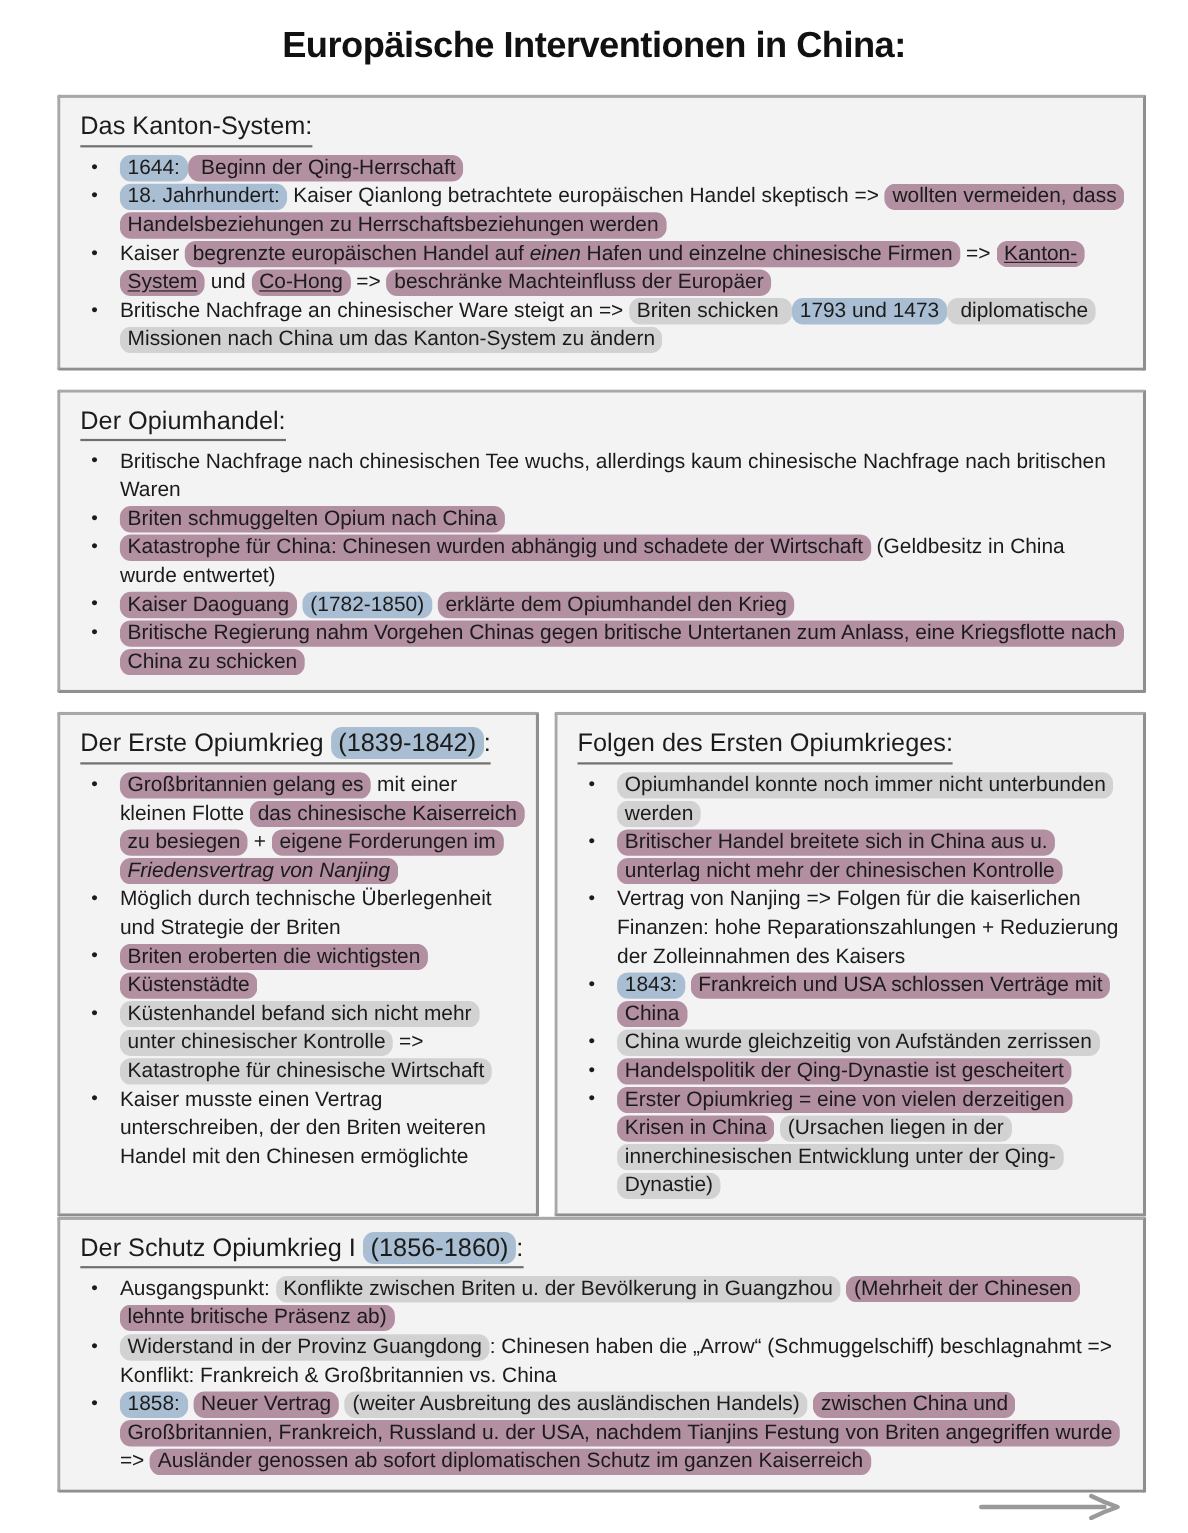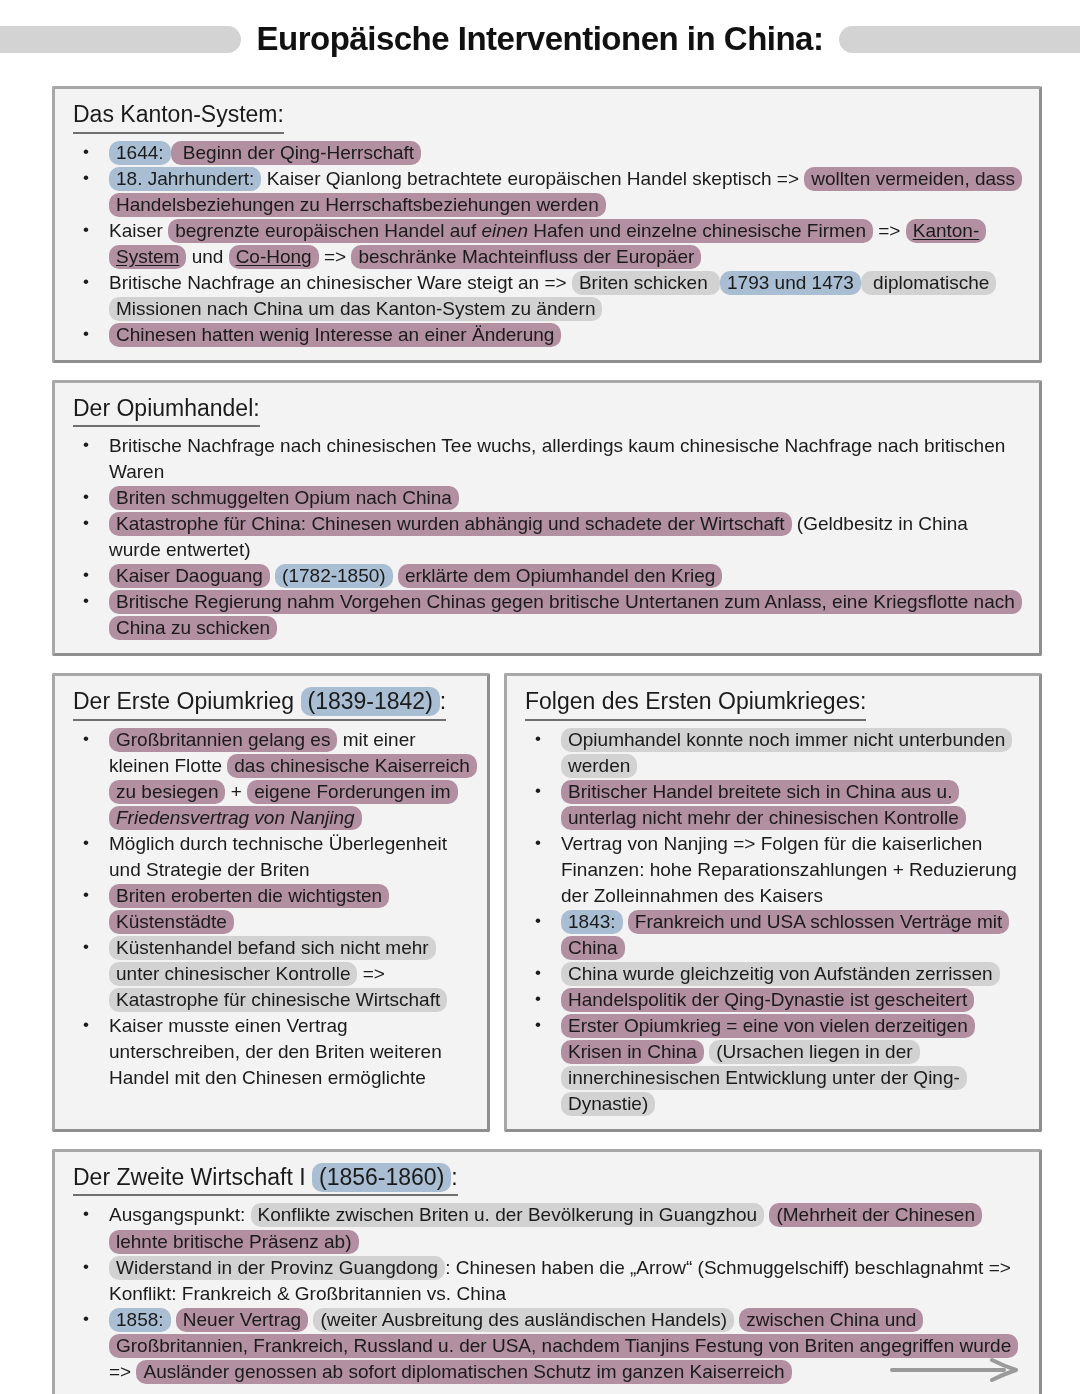--- a/index.html
+++ b/index.html
@@ -7,42 +7,42 @@
     position:relative;
     width:1080px;height:1394px;
     overflow:hidden;
     background:#ffffff;
     font-family:"Liberation Sans", sans-serif;
     color:#1b1b1b;
   }
   
   .title-row{
     display:flex;align-items:center;
-    margin-top:22px;height:34px;
+    margin-top:22px;height:34px;flex-direction:column;
   }
   .title-bar{flex:1;height:27px;background:var(--bar,#d3d3d3);}
   .title-bar.left{border-radius:0 14px 14px 0;margin-right:16px;}
   .title-bar.right{border-radius:14px 0 0 14px;margin-left:16px;}
   .page-title{
     font-size:33px;font-weight:bold;letter-spacing:-0.5px;
     white-space:nowrap;color:#111;
   }
   
   .content{padding:30px 38px 0 52px;}
   .note-box{
     background:#f4f3f4;
     border:3px solid #a8a8a8;
     border-right-color:#8f8f8f;
     border-bottom-color:#8f8f8f;
     border-radius:2px;
     padding:8px 16px 12px 16px;
     margin-bottom:17px;
     font-size:19px;line-height:1.37;
   }
-  .two-col{display:grid;grid-template-columns:438px 1fr;gap:14px;margin-bottom:17px;}
+  .two-col{display:grid;grid-template-columns:438px 1fr;gap:14px;}
   .two-col .note-box{margin-bottom:0;}
   .box-heading{
     display:inline-block;
     border-bottom:2px solid #6f6f6f;
     padding-bottom:1px;margin:2px 0 4px 2px;
     font-size:23px;
   }
   ul.box-list{list-style:none;margin:2px 0 0 0;padding:0;}
   ul.box-list li{position:relative;padding-left:38px;margin:0;}
   ul.box-list li::before{
@@ -72,21 +72,20 @@
 
   <div class="content">
 
     <section class="note-box">
       <div class="box-heading"><span class="seg hl-none"><span>Das Kanton-System:</span></span></div>
       <ul class="box-list">
           <li><span class="seg hl-blue"><span>1644:</span></span><span class="seg hl-purple"><span> Beginn der Qing-Herrschaft</span></span></li>
           <li><span class="seg hl-blue"><span>18. Jahrhundert:</span></span><span class="seg hl-none"><span> Kaiser Qianlong betrachtete europäischen Handel skeptisch =&gt; </span></span><span class="seg hl-purple"><span>wollten vermeiden, dass Handelsbeziehungen zu Herrschaftsbeziehungen werden</span></span></li>
           <li><span class="seg hl-none"><span>Kaiser </span></span><span class="seg hl-purple"><span>begrenzte europäischen Handel auf </span><span style="font-style: italic;">einen</span><span> Hafen und einzelne chinesische Firmen</span></span><span class="seg hl-none"><span> =&gt; </span></span><span class="seg hl-purple"><span class="u">Kanton-System</span></span><span class="seg hl-none"><span> und </span></span><span class="seg hl-purple"><span class="u">Co-Hong</span></span><span class="seg hl-none"><span> =&gt; </span></span><span class="seg hl-purple"><span>beschränke Machteinfluss der Europäer</span></span></li>
           <li><span class="seg hl-none"><span>Britische Nachfrage an chinesischer Ware steigt an =&gt; </span></span><span class="seg hl-gray"><span>Briten schicken </span></span><span class="seg hl-blue"><span>1793 und 1473</span></span><span class="seg hl-gray"><span> diplomatische Missionen nach China um das Kanton-System zu ändern</span></span></li>
-          <li><span class="seg hl-purple"><span>Chinesen hatten wenig Interesse an einer Änderung</span></span></li>
         </ul>
     </section>
 
     <section class="note-box">
       <div class="box-heading"><span class="seg hl-none"><span>Der Opiumhandel:</span></span></div>
       <ul class="box-list">
           <li><span class="seg hl-none"><span>Britische Nachfrage nach chinesischen Tee wuchs, allerdings kaum chinesische Nachfrage nach britischen Waren</span></span></li>
           <li><span class="seg hl-purple"><span>Briten schmuggelten Opium nach China</span></span></li>
           <li><span class="seg hl-purple"><span>Katastrophe für China: Chinesen wurden abhängig und schadete der Wirtschaft</span></span><span class="seg hl-none"><span> (Geldbesitz in China wurde entwertet)</span></span></li>
           <li><span class="seg hl-purple"><span>Kaiser Daoguang</span></span><span class="seg hl-none"><span> </span></span><span class="seg hl-blue"><span>(1782-1850)</span></span><span class="seg hl-none"><span> </span></span><span class="seg hl-purple"><span>erklärte dem Opiumhandel den Krieg</span></span></li>
@@ -113,21 +112,21 @@
             <li><span class="seg hl-none"><span>Vertrag von Nanjing =&gt; Folgen für die kaiserlichen Finanzen: hohe Reparationszahlungen + Reduzierung der Zolleinnahmen des Kaisers</span></span></li>
             <li><span class="seg hl-blue"><span>1843:</span></span><span class="seg hl-none"><span> </span></span><span class="seg hl-purple"><span>Frankreich und USA schlossen Verträge mit China</span></span></li>
             <li><span class="seg hl-gray"><span>China wurde gleichzeitig von Aufständen zerrissen</span></span></li>
             <li><span class="seg hl-purple"><span>Handelspolitik der Qing-Dynastie ist gescheitert</span></span></li>
             <li><span class="seg hl-purple"><span>Erster Opiumkrieg = eine von vielen derzeitigen Krisen in China</span></span><span class="seg hl-none"><span> </span></span><span class="seg hl-gray"><span>(Ursachen liegen in der innerchinesischen Entwicklung unter der Qing-Dynastie)</span></span></li>
           </ul>
       </section>
     </div>
 
     <section class="note-box">
-      <div class="box-heading"><span class="seg hl-none"><span>Der Zweite Wirtschaft I </span></span><span class="seg hl-blue"><span>(1856-1860)</span></span><span class="seg hl-none"><span>:</span></span></div>
+      <div class="box-heading"><span class="seg hl-none"><span>Der Schutz Opiumkrieg I </span></span><span class="seg hl-blue"><span>(1856-1860)</span></span><span class="seg hl-none"><span>:</span></span></div>
       <ul class="box-list">
           <li><span class="seg hl-none"><span>Ausgangspunkt: </span></span><span class="seg hl-gray"><span>Konflikte zwischen Briten u. der Bevölkerung in Guangzhou</span></span><span class="seg hl-none"><span> </span></span><span class="seg hl-purple"><span>(Mehrheit der Chinesen lehnte britische Präsenz ab)</span></span></li>
           <li><span class="seg hl-gray"><span>Widerstand in der Provinz Guangdong</span></span><span class="seg hl-none"><span>: Chinesen haben die „Arrow“ (Schmuggelschiff) beschlagnahmt =&gt; Konflikt: Frankreich &amp; Großbritannien vs. China</span></span></li>
           <li><span class="seg hl-blue"><span>1858:</span></span><span class="seg hl-none"><span> </span></span><span class="seg hl-purple"><span>Neuer Vertrag</span></span><span class="seg hl-none"><span> </span></span><span class="seg hl-gray"><span>(weiter Ausbreitung des ausländischen Handels)</span></span><span class="seg hl-none"><span> </span></span><span class="seg hl-purple"><span>zwischen China und Großbritannien, Frankreich, Russland u. der USA, nachdem Tianjins Festung von Briten angegriffen wurde</span></span><span class="seg hl-none"><span> =&gt; </span></span><span class="seg hl-purple"><span>Ausländer genossen ab sofort diplomatischen Schutz im ganzen Kaiserreich</span></span></li>
         </ul>
     </section>
 
   </div>
 
   <svg class="next-arrow" width="136" height="26" viewBox="0 0 136 26" aria-hidden="true">

